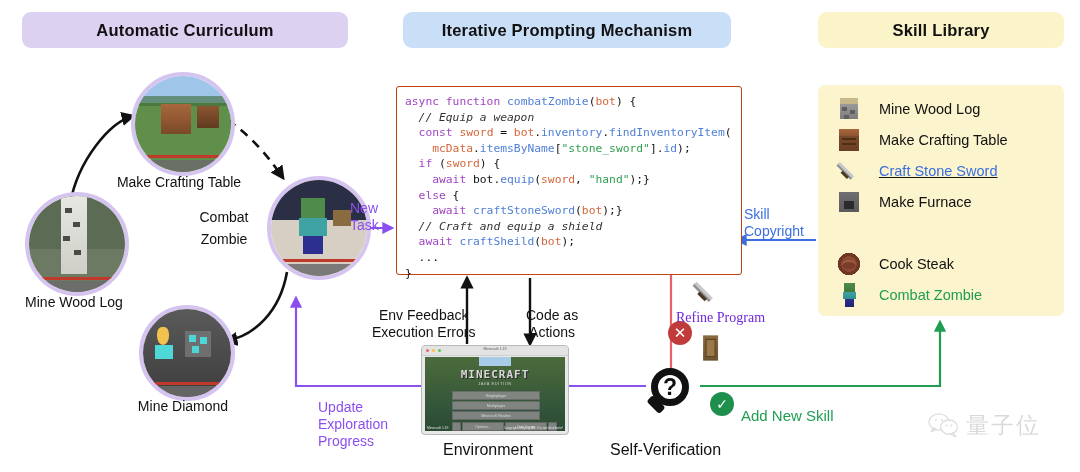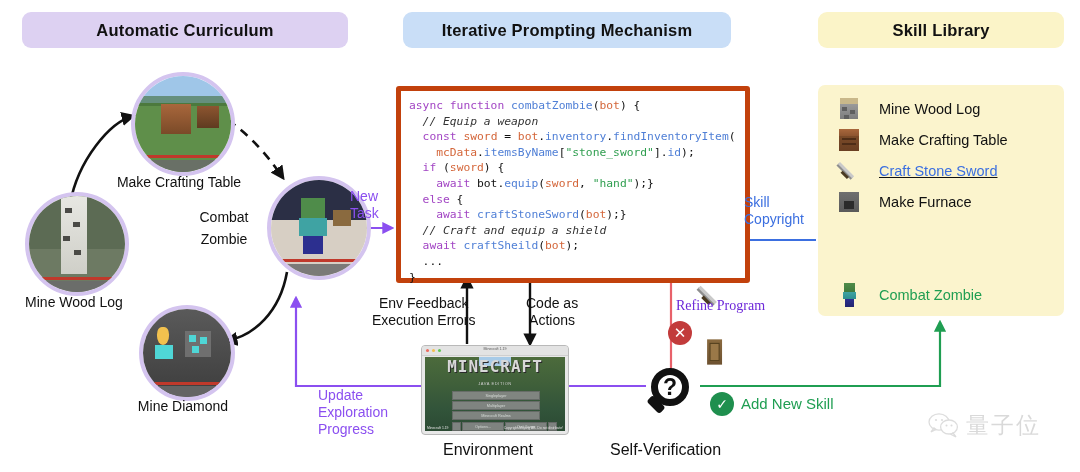--- a/index.html
+++ b/index.html
@@ -51,43 +51,43 @@
      linear-gradient(#3fa3a3,#2f8f8f) 7px 10px/13px 7px no-repeat,
      linear-gradient(#2c2f8f,#22246e) 9px 17px/9px 8px no-repeat;}
 
   
   .node{position:absolute;border-radius:50%;border:4px solid #d4c4ef;overflow:hidden;}
   .node-inner{width:100%;height:100%;position:relative;}
   .nlabel{position:absolute;font-size:14px;color:#111;text-align:center;white-space:nowrap;}
 
   
   #code-panel{position:absolute;left:396px;top:86px;width:344px;height:187px;background:#fff;
-      border:5px solid #c2410c;border-radius:3px;}
+      border:1px solid #c2410c;border-radius:3px;}
   #code{position:absolute;left:8px;top:7px;font-family:"DejaVu Sans Mono","Liberation Mono",monospace;
       font-size:11.3px;line-height:15.6px;white-space:pre;}
   .k{color:#a245c4;} .fn{color:#4f7fd6;} .id{color:#111;} .var{color:#d4663a;}
   .str{color:#2f9e4f;} .cm{color:#333;font-style:italic;} .pl{color:#111;}
 
   
   #mcwin{position:absolute;left:421px;top:345px;width:146px;height:88px;background:#e8e8e8;
      border:1px solid #b9b9b9;border-radius:4px;overflow:hidden;}
   #mcbar{height:9px;background:#e3e3e3;position:relative;border-bottom:1px solid #cfcfcf;}
   .dot{position:absolute;top:3px;width:3px;height:3px;border-radius:50%;}
   #mcscene{position:absolute;left:3px;top:11px;width:140px;height:74px;
      background:linear-gradient(#4c6b3c 0%,#40603a 35%,#32543a 70%,#2b4a33 100%);}
-  #mclogo{position:absolute;left:50%;top:0;transform:translateX(-50%);font-size:16px;font-weight:bold;
+  #mclogo{position:absolute;left:50%;top:11px;transform:translateX(-50%);font-size:11px;font-weight:bold;
      color:#d8d8d8;letter-spacing:1px;text-shadow:1px 1px 0 #2a2a2a;font-family:"DejaVu Sans Mono",monospace;}
   #mcsub{position:absolute;left:50%;top:24px;transform:translateX(-50%);font-size:4px;color:#cfcfcf;letter-spacing:.6px;}
   .mcbtn{position:absolute;left:27px;width:86px;height:7px;background:#8d8d8d;border:1px solid #6f6f6f;opacity:.85;}
   .mcsm{position:absolute;width:40px;height:7px;background:#8d8d8d;border:1px solid #6f6f6f;opacity:.85;}
   .mctiny{position:absolute;width:7px;height:7px;background:#8d8d8d;border:1px solid #6f6f6f;opacity:.85;}
   .mcft{position:absolute;bottom:1px;font-size:3.4px;color:#e0e0e0;}
 
   
-  .lab{position:absolute;font-size:14px;line-height:17px;white-space:nowrap;}
+  .lab{position:absolute;font-size:14px;line-height:17px;white-space:nowrap;margin-top:12px;}
   .lab-purple{color:#8b4ff0;}
   .lab-blue{color:#3b6fe0;}
   .lab-red{color:#6d28d9;font-family:Liberation Serif, serif;}
   .lab-green{color:#1f9e52;}
   .lab-black{color:#111;}
   .caption{position:absolute;font-size:16px;color:#111;white-space:nowrap;}
 
   
   #magnifier{position:absolute;left:643px;top:368px;width:54px;height:56px;}
   #mg-ring{position:absolute;left:8px;top:0;width:38px;height:38px;border-radius:50%;border:7px solid #111;box-sizing:border-box;background:#fff;}
@@ -217,20 +217,24 @@
     <span class="mc mc-table"></span>
     <span class="skill-label sk-black">Make Crafting Table</span>
   </div>
   <div class="skill-row" style="top:71px;text-decoration:underline;">
     <span class="mc mc-sword"></span>
     <span class="skill-label sk-blue">Craft Stone Sword</span>
   </div>
   <div class="skill-row" style="top:102px;">
     <span class="mc mc-furnace"></span>
     <span class="skill-label sk-black">Make Furnace</span>
+  </div>
+  <div class="skill-row" style="top:164px;">
+    <span class="mc mc-steak"></span>
+    <span class="skill-label sk-black">Cook Steak</span>
   </div>
   <div class="skill-row" style="top:195px;">
     <span class="mc mc-zombie"></span>
     <span class="skill-label sk-green">Combat Zombie</span>
   </div>
 </div>
 
 <div id="mcwin">
   <div id="mcbar">
     <span class="dot" style="left:4px;background:#ed6a5e;"></span>

